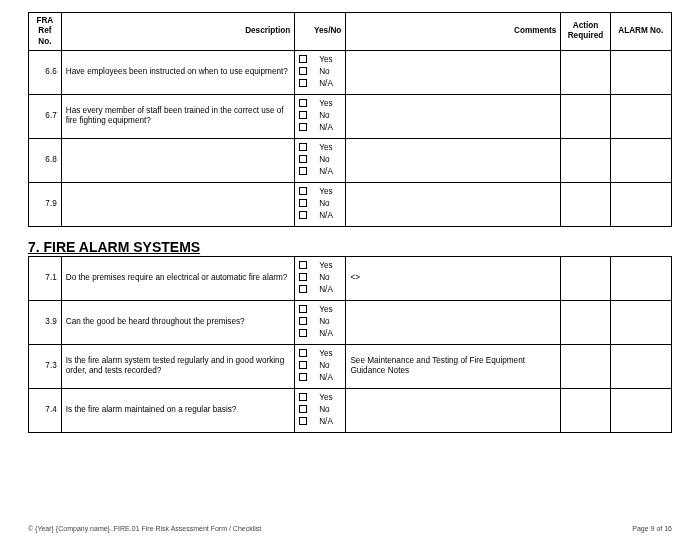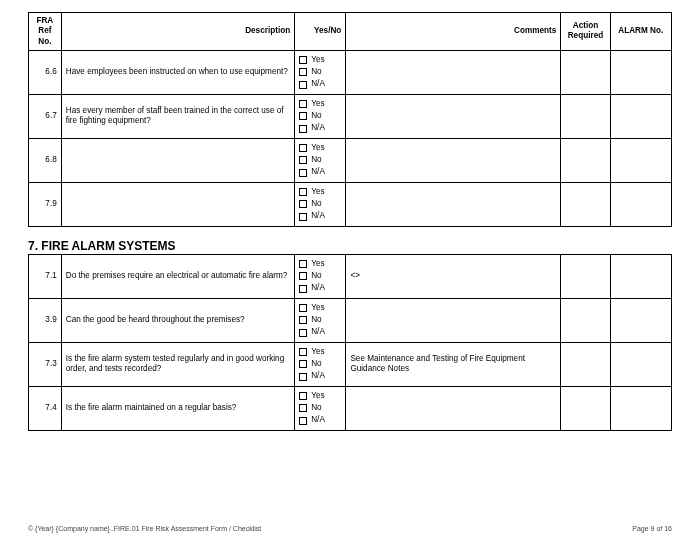--- a/index.html
+++ b/index.html
@@ -31,31 +31,32 @@
   }
   th.center { text-align: center; }
   .col-ref   { width: 32px; text-align: center; }
   .col-desc  { width: 228px; }
   .col-yn    { width: 50px; }
   .col-comm  { width: 210px; }
   .col-act   { width: 48px; text-align: center; }
   .col-fhra  { width: 60px; text-align: center; }
   td.ref { text-align: right; }
   .yn-group { display: flex; flex-direction: column; gap: 2px; }
-  .yn-row { display: flex; align-items: center; gap: 4px; }
+  .yn-row { display: flex; gap: 12px; }
   .cb {
     display: inline-block;
     width: 8px; height: 8px;
     border: 1px solid #000;
     flex: 0 0 auto;
   }
   .section-title {
-    font-size: 12px;
+    font-size: 14px;
     font-weight: bold;
     margin: 8px 0 1px 0;
+    text-decoration: underline;
   }
   .gap { height: 4px; }
   .footer {
     position: absolute;
     bottom: 8px;
     left: 28px;
     right: 28px;
     display: flex;
     justify-content: space-between;
     font-size: 7px;

